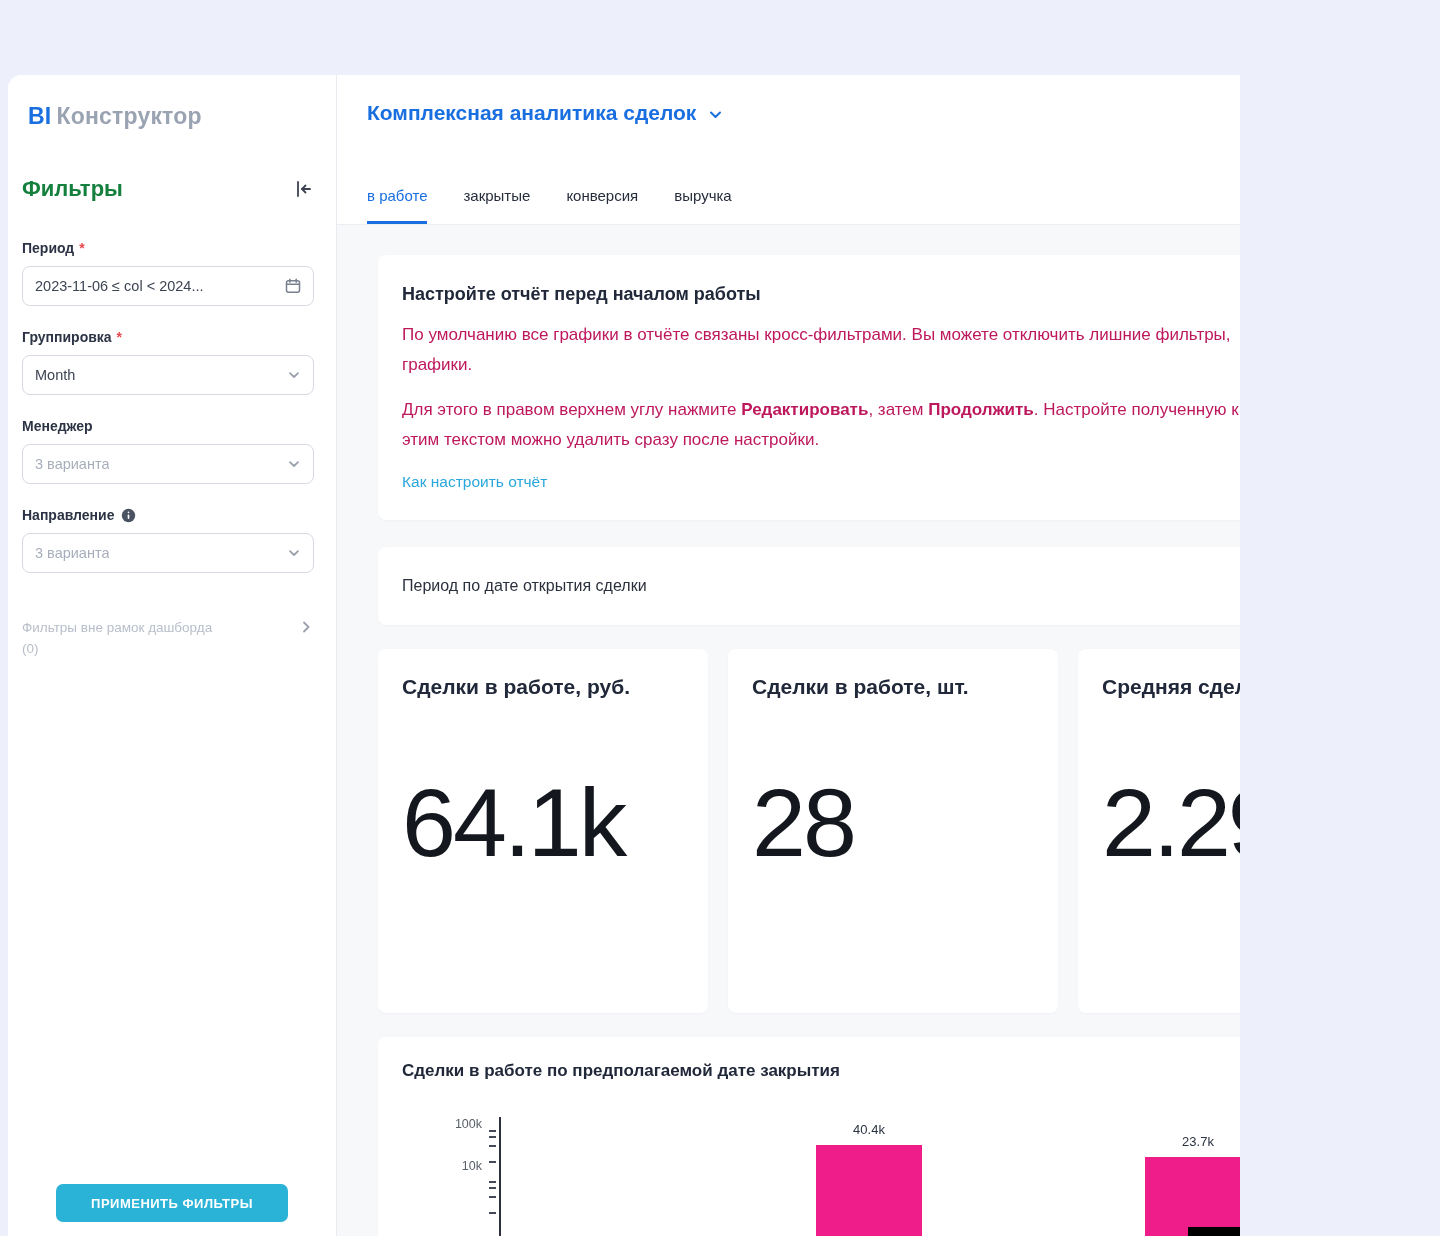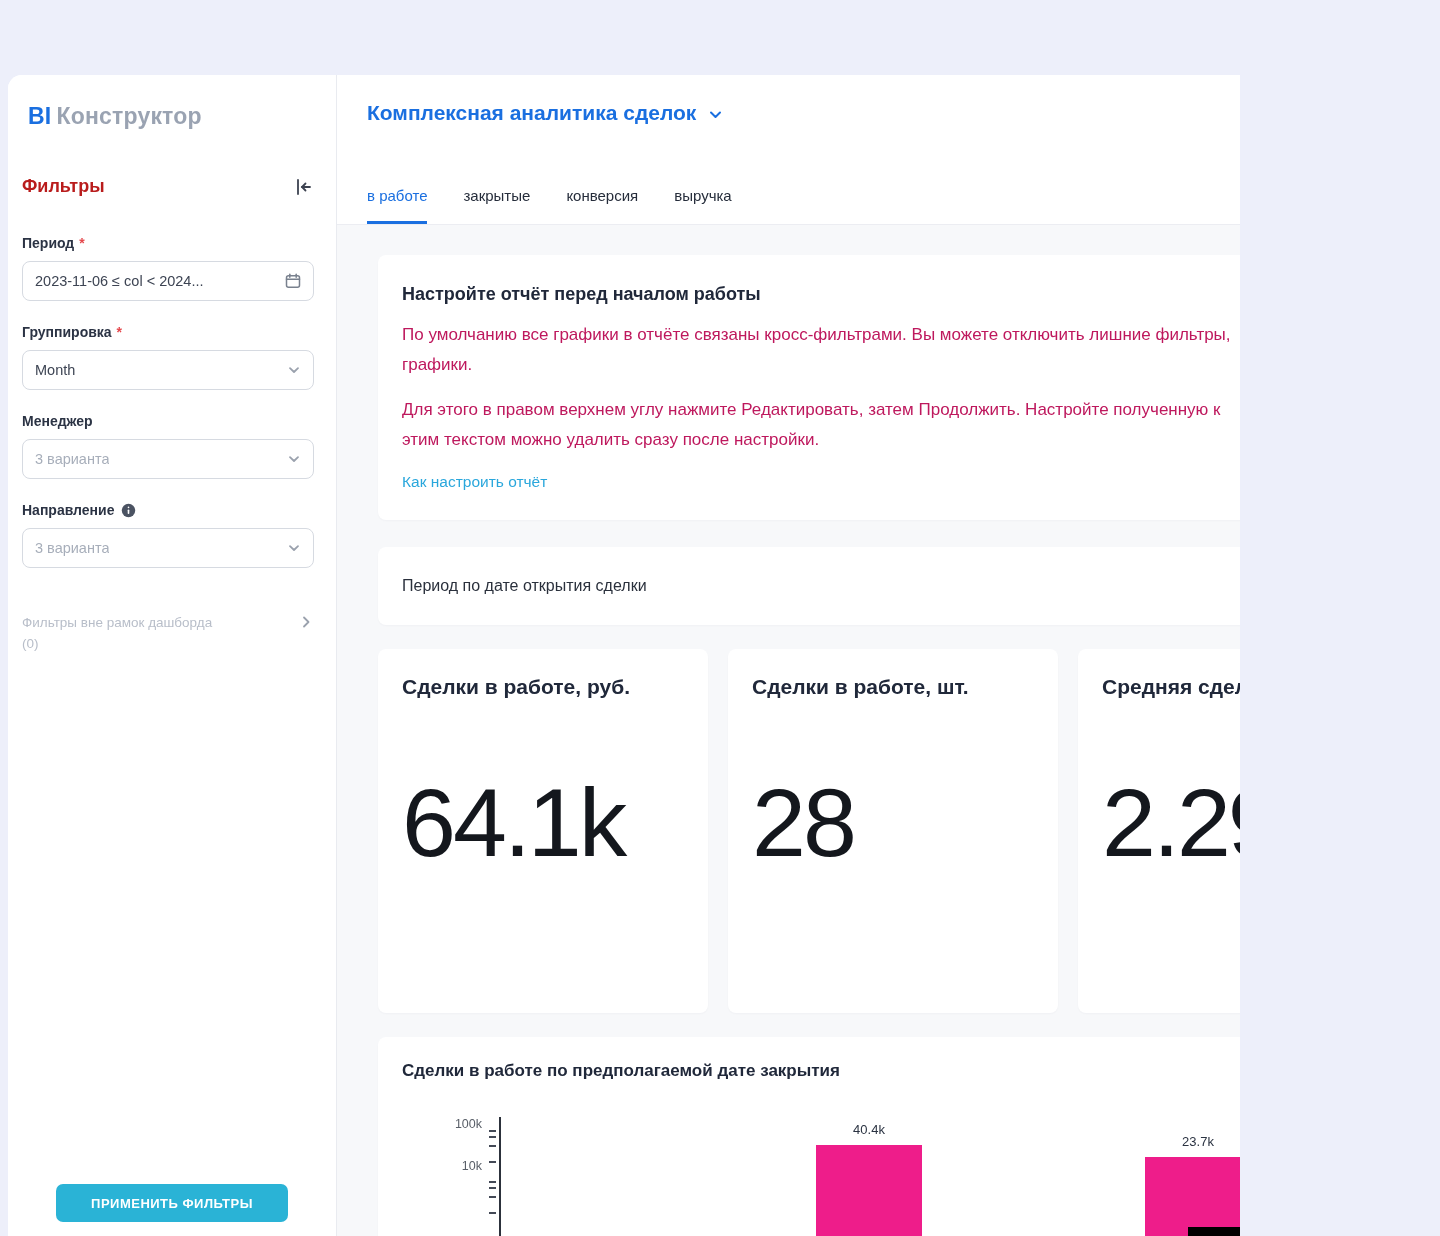--- a/index.html
+++ b/index.html
@@ -10,21 +10,21 @@
   .window { position:absolute; left:8px; top:75px; width:1339px; height:1161px; background:#fff;
             border-radius:14px 14px 0 0; display:flex; overflow:hidden; }
 
   
   .sidebar { width:329px; flex:none; border-right:1px solid #e9ebf0; position:relative; background:#fff; }
   .logo { margin:28px 0 0 20px; font-size:23px; font-weight:700; letter-spacing:.2px; white-space:nowrap; }
   .logo-bi { color:var(--accent-blue,#1a6fe0); }
   .logo-name { color:#9aa3b2; margin-left:5px; }
 
   .filters-head { margin:46px 22px 0 14px; display:flex; align-items:center; justify-content:space-between; }
-  .filters-title { font-size:18px; font-weight:700; color:#b91c1c; }
+  .filters-title { font-size:22px; font-weight:700; color:#15803d; }
   .collapse-btn { cursor:pointer; display:flex; align-items:center; }
 
   .fields { margin:38px 22px 0 14px; }
   .field { margin-bottom:23px; }
   .field-label { display:flex; align-items:center; gap:5px; font-size:14px; font-weight:700; color:#2b3344; margin-bottom:10px; }
   .req { color:var(--required-red,#e5484d); font-weight:700; }
   .control { height:40px; border:1px solid #d6dae1; border-radius:8px; background:#fff; display:flex;
              align-items:center; justify-content:space-between; padding:0 12px; font-size:14.5px;
              color:#3d4453; cursor:pointer; }
   .control .val { white-space:nowrap; overflow:hidden; text-overflow:ellipsis; }
@@ -51,21 +51,21 @@
   .tab.active { color:var(--accent-blue,#1a6fe0); border-bottom-color:var(--accent-blue,#1a6fe0); font-weight:500; }
 
   .content { flex:1; background:#f7f8fa; padding:30px 0 8px 41px; overflow:hidden; }
   .inner { width:1030px; }
   .card { background:#fff; border-radius:8px; box-shadow:0 1px 2px rgba(25,35,60,.03); }
 
   
   .notice { height:265px; padding:29px 24px 24px 24px; margin-bottom:27px; overflow:hidden; }
   .notice-title { font-size:18px; font-weight:700; color:#20283a; }
   .notice-p { margin-top:15px; font-size:17px; line-height:30px; color:#be185d; }
-  .notice-p .b { font-weight:400; }
+  .notice-p .b { font-weight:700; }
   .notice-link { margin-top:18px; font-size:15.5px; color:var(--link-teal,#2aa7dc); cursor:pointer; width:max-content; }
 
   
   .period-card { height:78px; margin-bottom:24px; display:flex; align-items:center; padding:0 24px;
                  font-size:16px; color:#2a303c; }
 
   
   .kpi-row { display:flex; gap:20px; margin-bottom:24px; }
   .kpi-card { flex:1; height:364px; padding:26px 24px; overflow:hidden; }
   .kpi-title { font-size:21px; font-weight:700; color:#20283a; }

